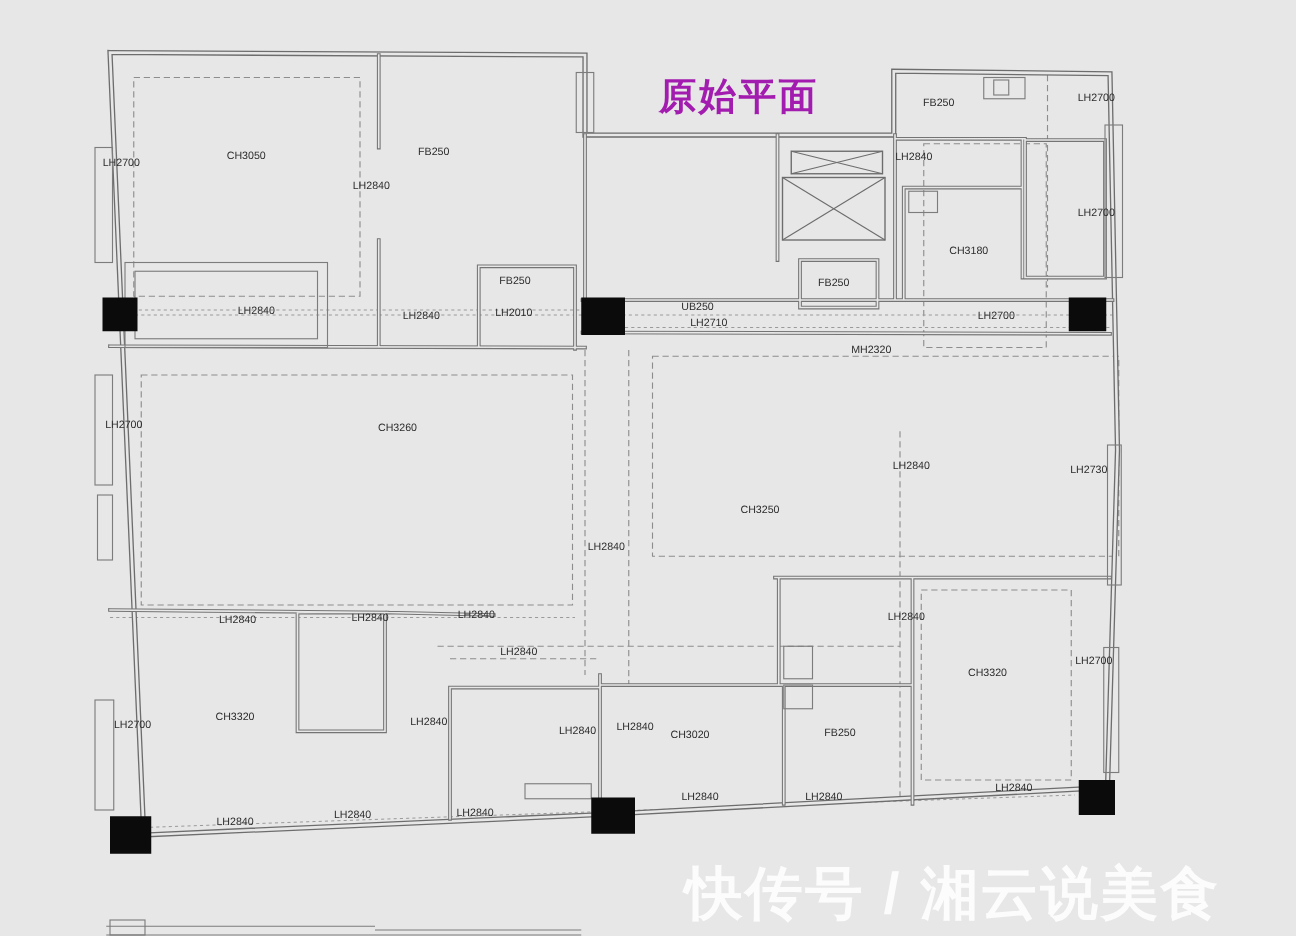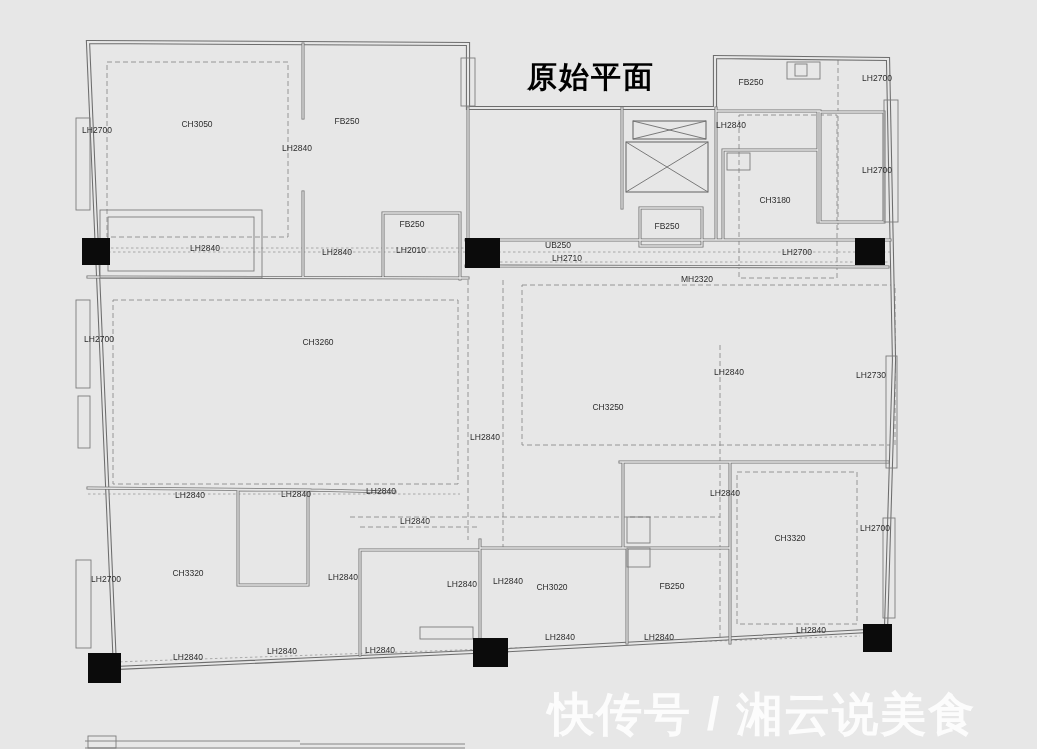--- a/index.html
+++ b/index.html
@@ -11,21 +11,21 @@
   .w2{stroke:#6d6d6d;stroke-width:4.2;fill:none;stroke-linecap:square;}
   .w1{stroke:#e7e7e7;stroke-width:2.1;fill:none;stroke-linecap:square;}
   .w2i{stroke:#747474;stroke-width:3;fill:none;stroke-linecap:square;}
   .w1i{stroke:#e7e7e7;stroke-width:1.3;fill:none;stroke-linecap:square;}
   .dash{stroke:#8d8d8d;stroke-width:0.9;fill:none;stroke-dasharray:5 3;}
   .dashf{stroke:#9a9a9a;stroke-width:0.8;fill:none;stroke-dasharray:2.5 2.5;}
   .thin{stroke:#7c7c7c;stroke-width:0.9;fill:none;}
   .lbl{font-family:"Liberation Sans", sans-serif;font-size:8.5px;fill:#2d2d2d;
        text-anchor:middle;letter-spacing:0px;}
   .plan-title{position:absolute;left:527px;top:57px;width:220px;
-      font-family:sans-serif;font-size:30px;font-weight:bold;color:#000000;
+      font-family:sans-serif;font-size:30px;font-weight:bold;color:#a21caf;
       letter-spacing:2px;}
   .watermark{position:absolute;left:548px;top:684px;width:489px;
       font-family:sans-serif;font-size:46px;font-weight:bold;
       color:rgba(255,255,255,0.88);white-space:nowrap;letter-spacing:2px;
       text-align:left;}
 </style>
 </head>
 <body>
 
 <div class="canvas">

